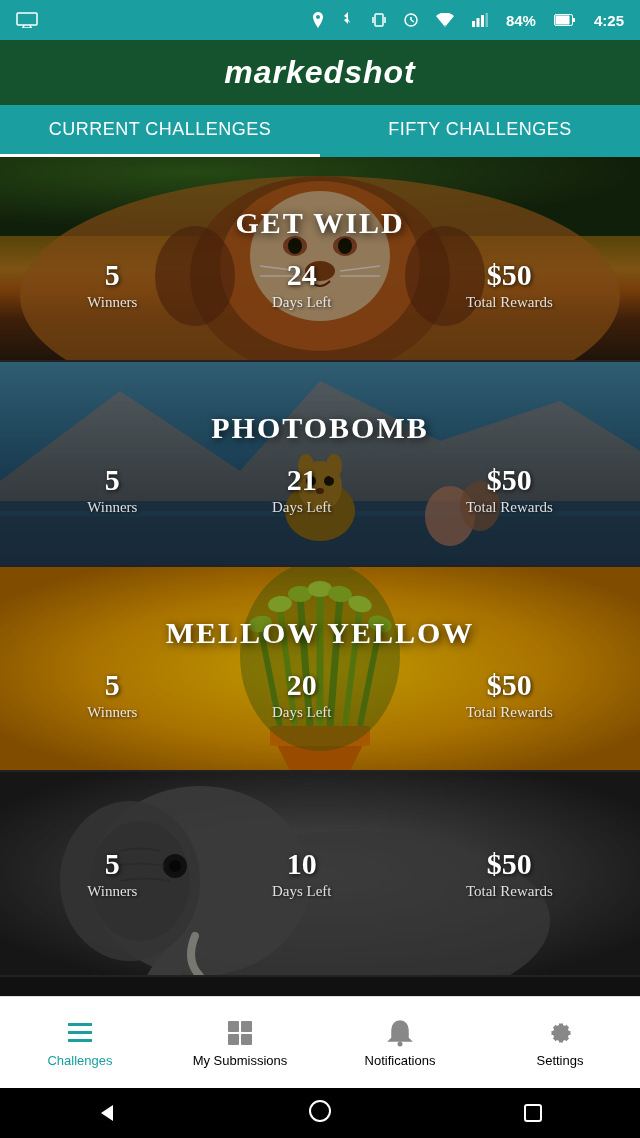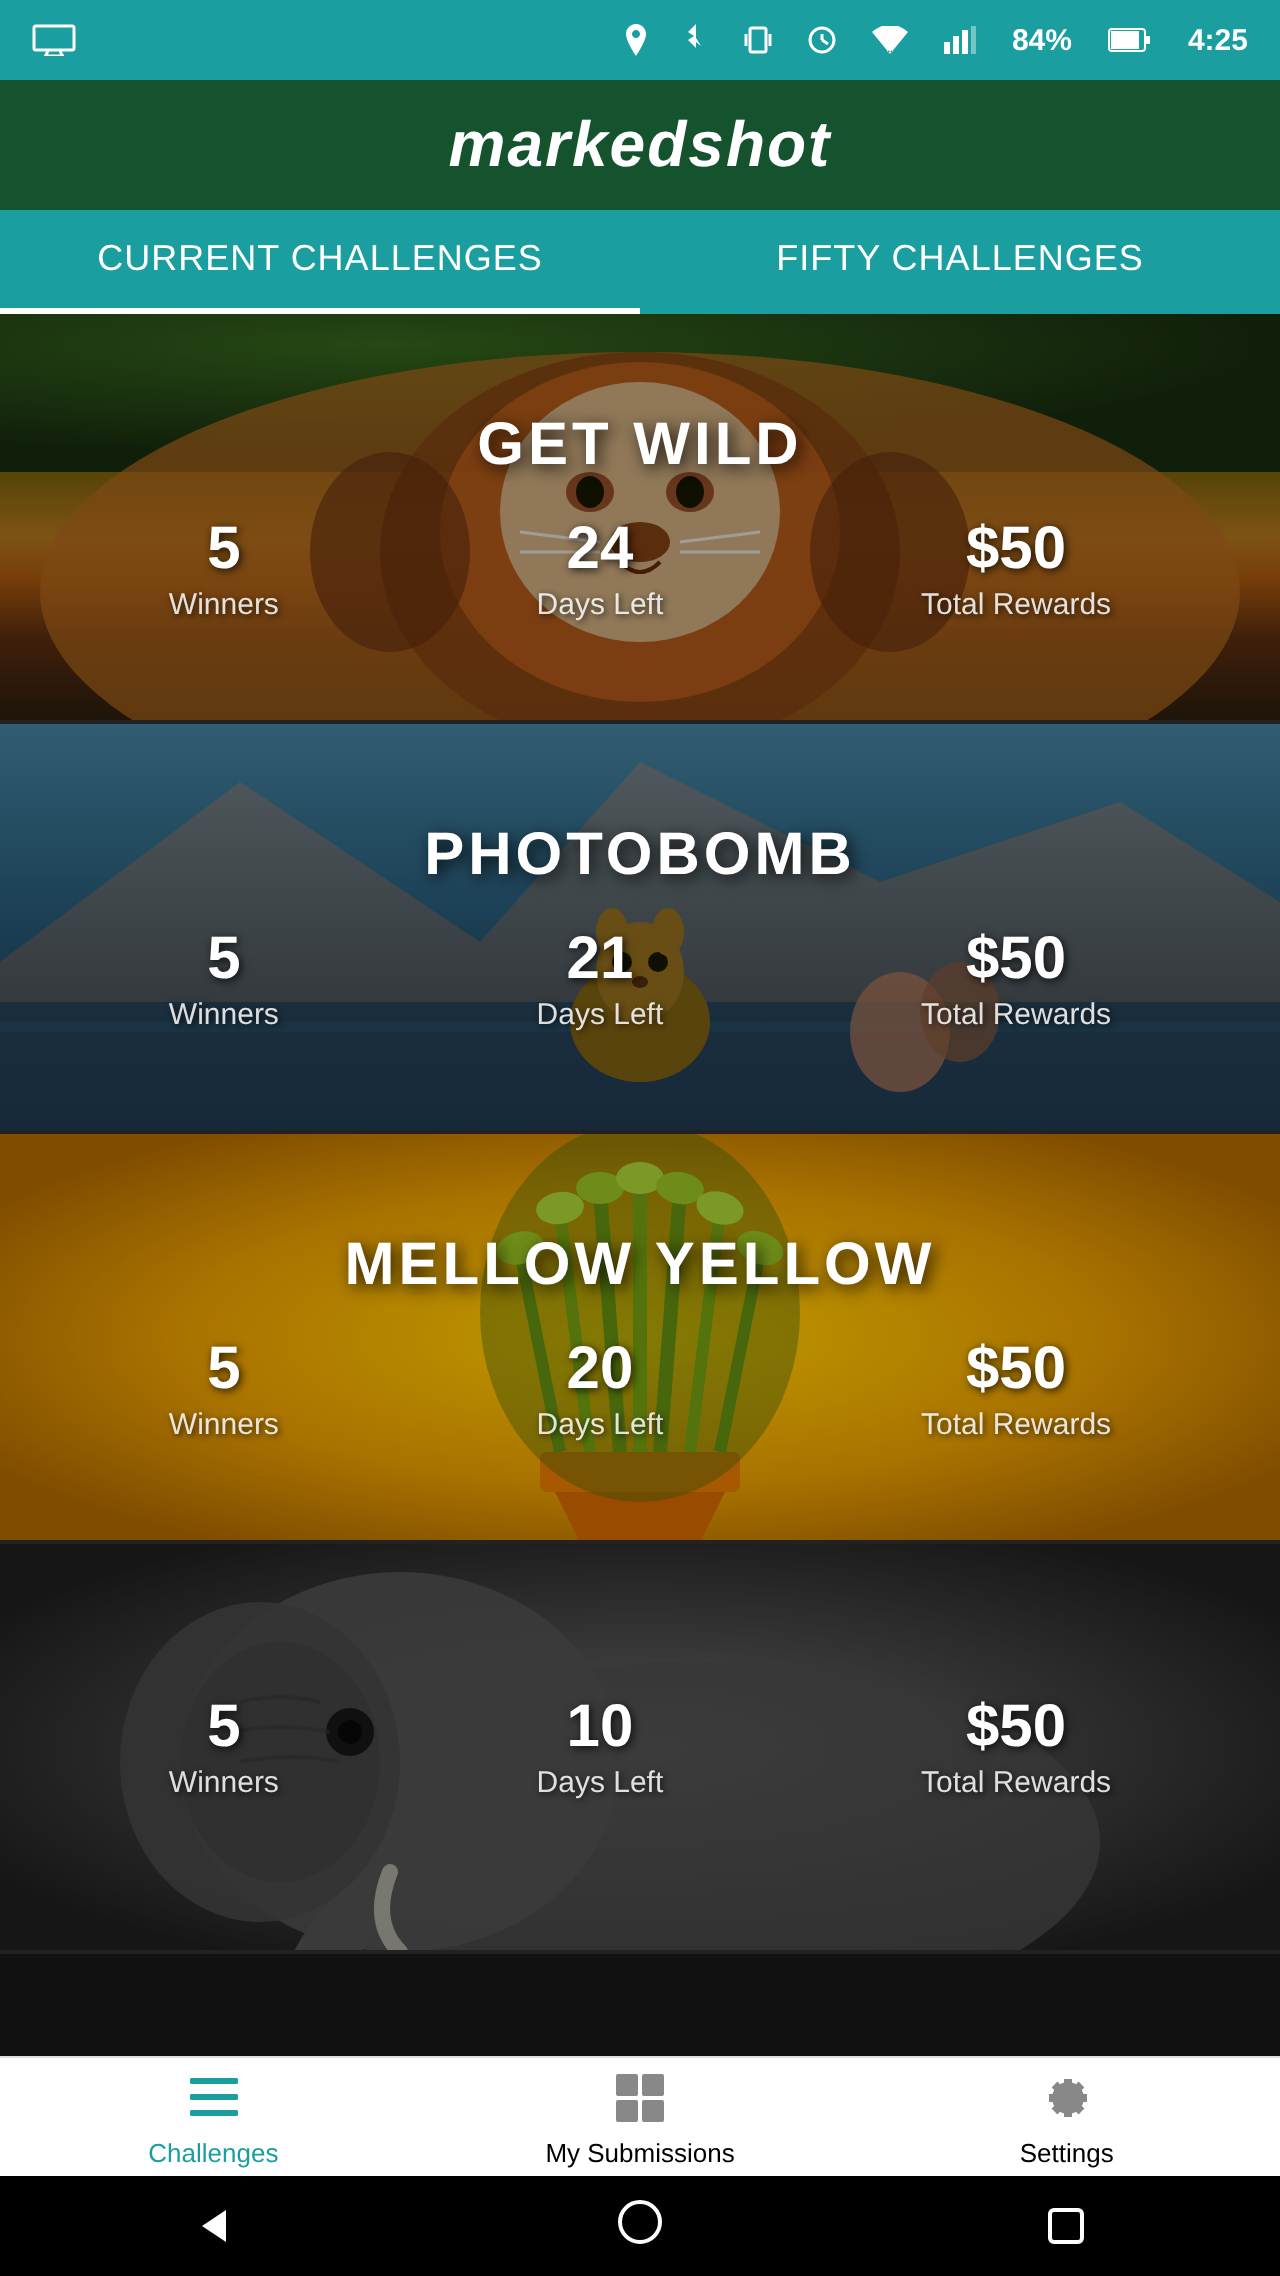--- a/index.html
+++ b/index.html
@@ -149,25 +149,25 @@
       font-size: 15px;
       text-shadow: 1px 1px 3px rgba(0,0,0,0.7);
       margin-top: 2px;
     }
 
     
     .bottom-nav {
       position: absolute;
       bottom: 0;
       width: 100%;
-      height: 60px;
+      height: 92px;
       background: white;
       display: flex;
       align-items: center;
-      justify-content: flex-end;
+      justify-content: flex-start;
       border-top: 1px solid #ddd;
     }
 
     .nav-item {
       display: flex;
       flex-direction: column;
       align-items: center;
       gap: 4px;
       cursor: pointer;
       flex: 1;
@@ -269,21 +269,21 @@
   <div class="tabs">
     <div class="tab active">
       <span>CURRENT CHALLENGES</span>
     </div>
     <div class="tab">
       <span>FIFTY CHALLENGES</span>
     </div>
   </div>
 </div>
 
-<div class="challenges-scroll" style="height: calc(1138px - 40px - 80px - 88px - 50px); overflow-y: auto;">
+<div class="challenges-scroll" style="height: calc(1138px - 40px - 80px - 88px - 50px); overflow-y: auto; font-family: Liberation Serif, serif;">
 
   <div class="challenge-card card-lion">
     <div class="card-bg">
       <svg class="animal-svg" viewBox="0 0 640 205" preserveAspectRatio="xMidYMid slice">
 
         <defs>
           <radialGradient id="lionGrad" cx="50%" cy="40%" r="60%">
             <stop offset="0%" stop-color="#c08030"></stop>
             <stop offset="40%" stop-color="#8a5010"></stop>
             <stop offset="100%" stop-color="#301800"></stop>
@@ -526,20 +526,29 @@
       <svg width="30" height="30" viewBox="0 0 30 30" fill="#888">
         <rect x="3" y="3" width="11" height="11" rx="1"></rect>
         <rect x="16" y="3" width="11" height="11" rx="1"></rect>
         <rect x="3" y="16" width="11" height="11" rx="1"></rect>
         <rect x="16" y="16" width="11" height="11" rx="1"></rect>
       </svg>
     </div>
     <span class="nav-label">My Submissions</span>
   </div>
 
+  <div class="nav-item">
+    <div class="nav-icon">
+      <svg width="30" height="30" viewBox="0 0 30 30" fill="none">
+        <path d="M15 3 C10 3 7 7 7 12 L7 20 L4 23 L26 23 L23 20 L23 12 C23 7 20 3 15 3Z" stroke="#888" stroke-width="1.5" fill="#888"></path>
+        <circle cx="15" cy="26" r="2.5" fill="#888"></circle>
+      </svg>
+    </div>
+    <span class="nav-label">Notifications</span>
+  </div>
 
   <div class="nav-item">
     <div class="nav-icon">
       <svg width="30" height="30" viewBox="0 0 30 30" fill="#888">
         <path d="M15 10a5 5 0 100 10 5 5 0 000-10zm0 8a3 3 0 110-6 3 3 0 010 6z"></path>
         <path d="M25.5 13h-1.8a9 9 0 00-.8-2l1.3-1.3-2.9-2.9-1.3 1.3a9 9 0 00-2-.8V5.5h-4v1.8a9 9 0 00-2 .8L10.7 6.8 7.8 9.7l1.3 1.3a9 9 0 00-.8 2H6.5v4h1.8a9 9 0 00.8 2l-1.3 1.3 2.9 2.9 1.3-1.3a9 9 0 002 .8v1.8h4v-1.8a9 9 0 002-.8l1.3 1.3 2.9-2.9-1.3-1.3a9 9 0 00.8-2h1.8v-4z"></path>
       </svg>
     </div>
     <span class="nav-label">Settings</span>
   </div>

